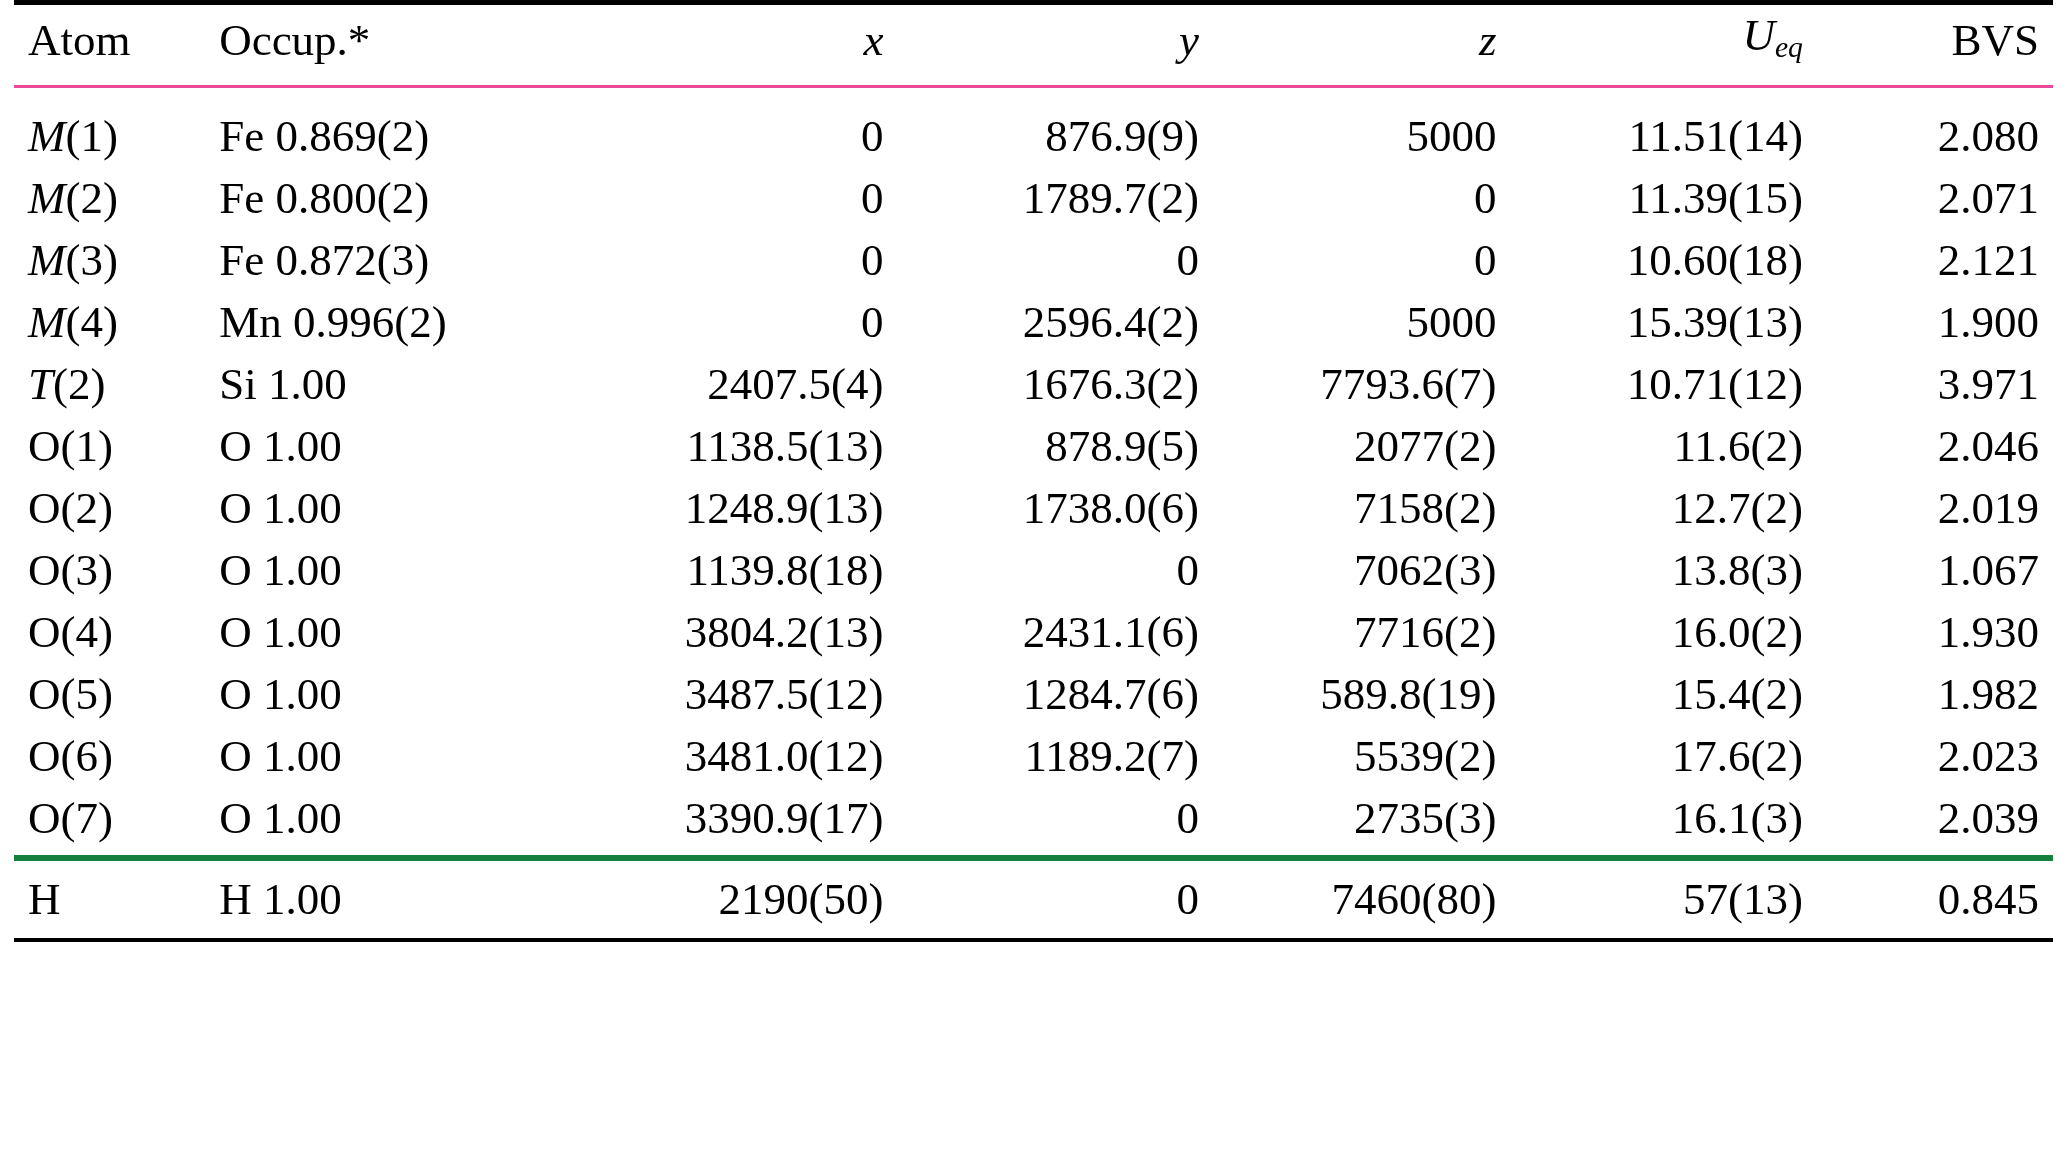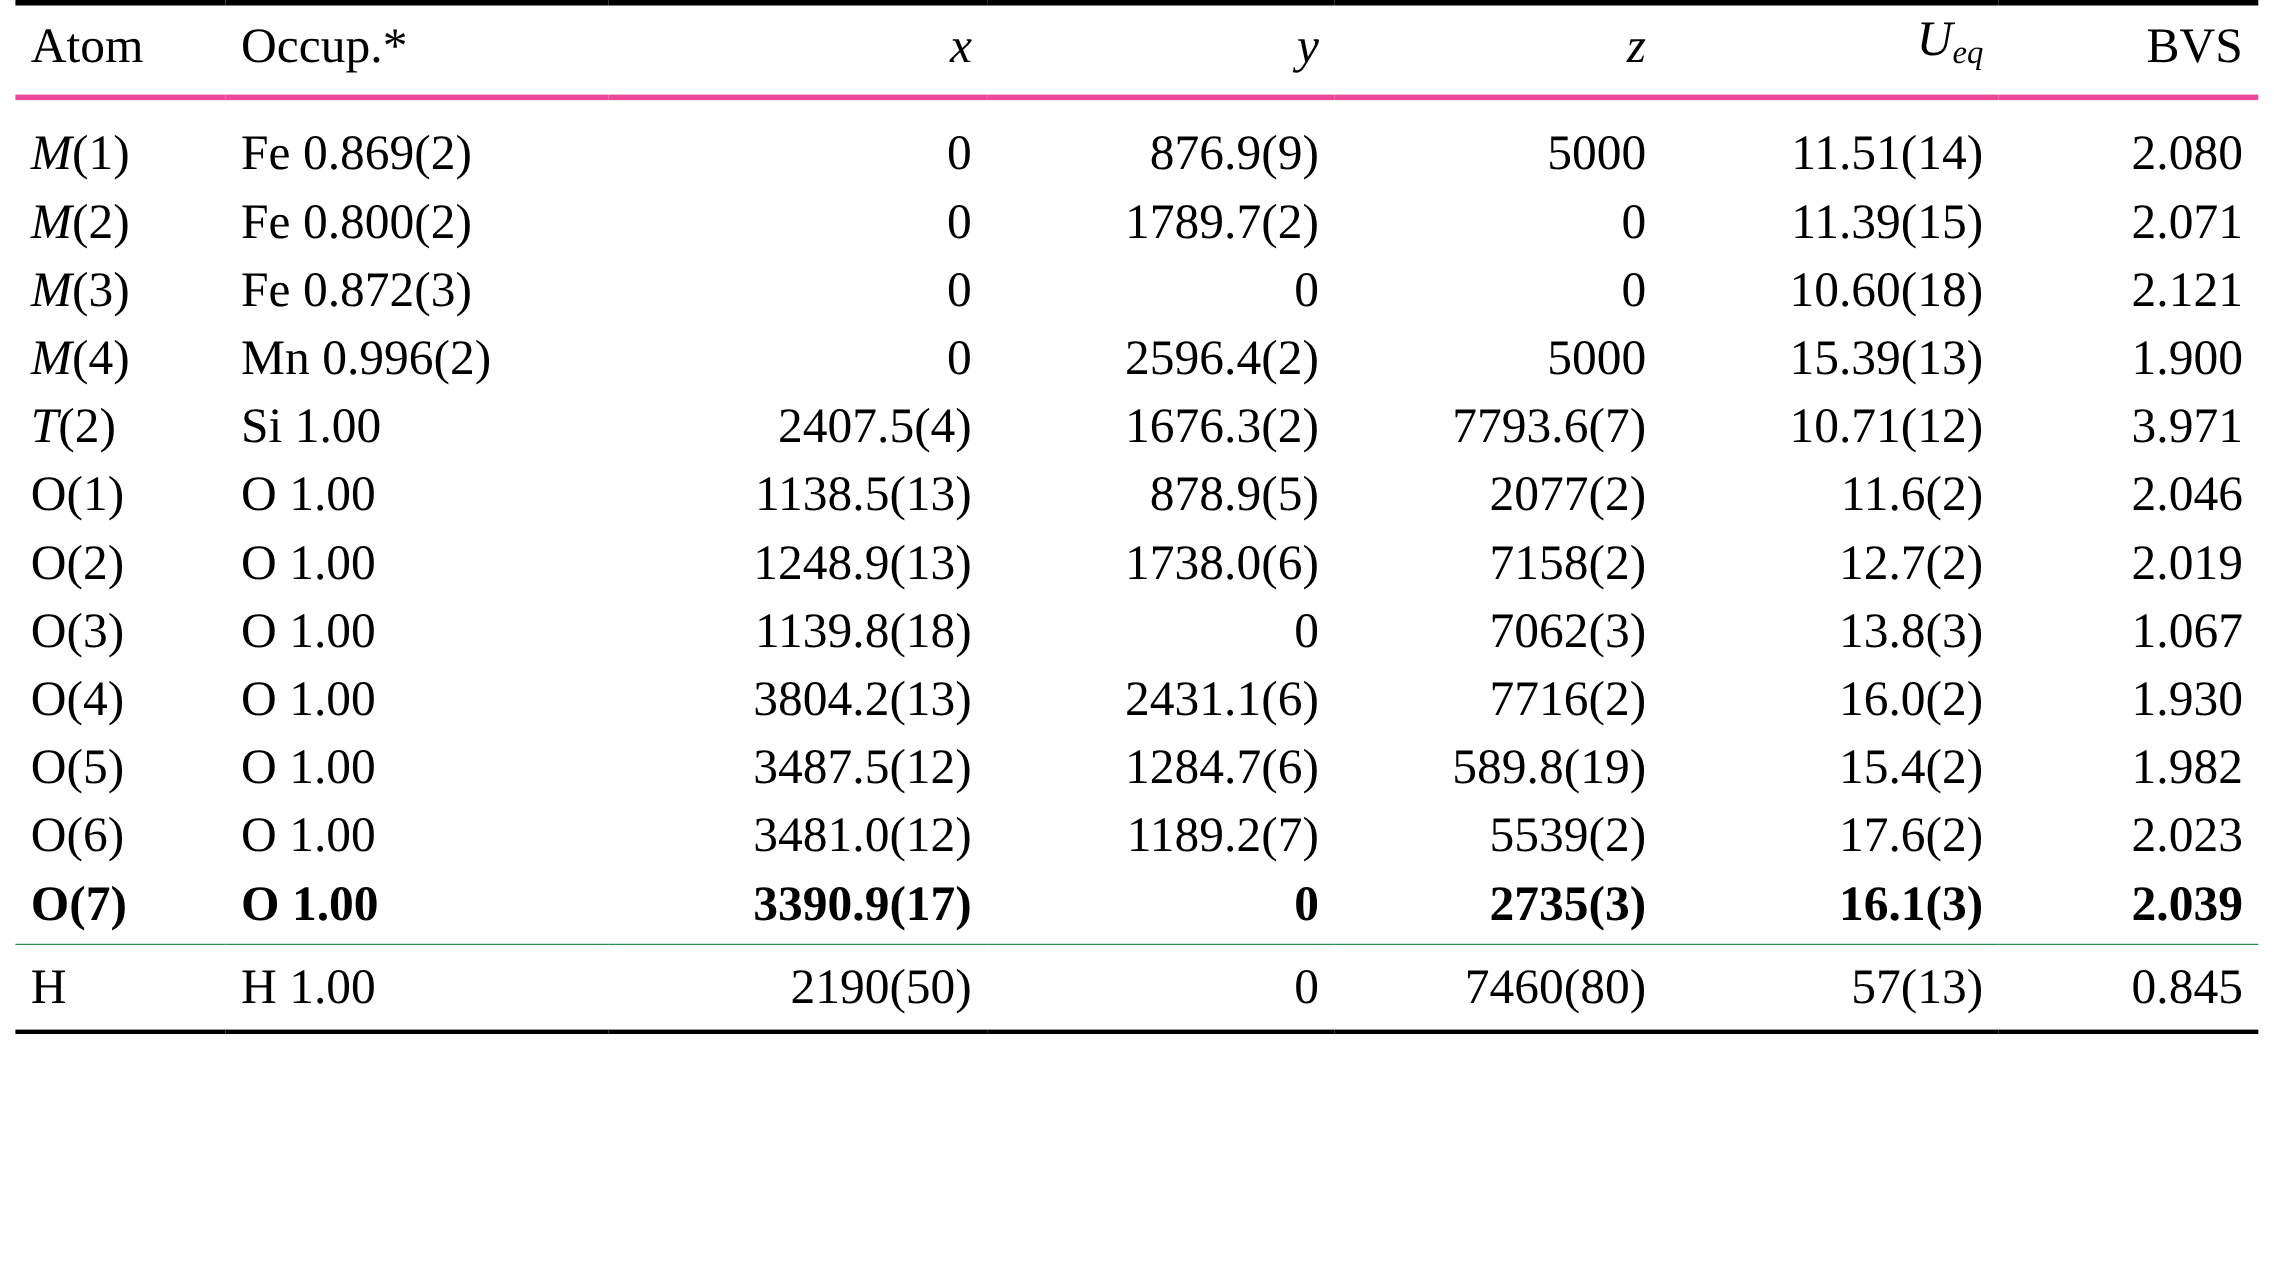--- a/index.html
+++ b/index.html
@@ -33,29 +33,28 @@
   }
   table.crystal-table tbody td {
     padding: 8px 14px 9px 14px;
     white-space: nowrap;
     vertical-align: baseline;
   }
   thead tr.head-row th {
     border-top: 5px solid #000;
   }
   thead tr.head-row.under th {
-    border-bottom: 5px solid #ec4899;
+    border-bottom: 3px solid #ec4899;
   }
   tbody tr.first-row td {
     padding-top: 26px;
   }
   tbody tr.last-row td {
-    border-bottom: 1px solid #15803d;
+    border-bottom: 6px solid #15803d;
     padding-bottom: 14px;
-    font-weight: bold;
   }
   tbody tr.h-row td {
     padding-top: 16px;
     border-bottom: 4px solid #000;
     padding-bottom: 16px;
   }
   .col-atom   { text-align: left;  width: 170px; }
   .col-occup  { text-align: left;  width: 330px; }
   .col-x      { text-align: right; width: 330px; }
   .col-y      { text-align: right; width: 300px; }

